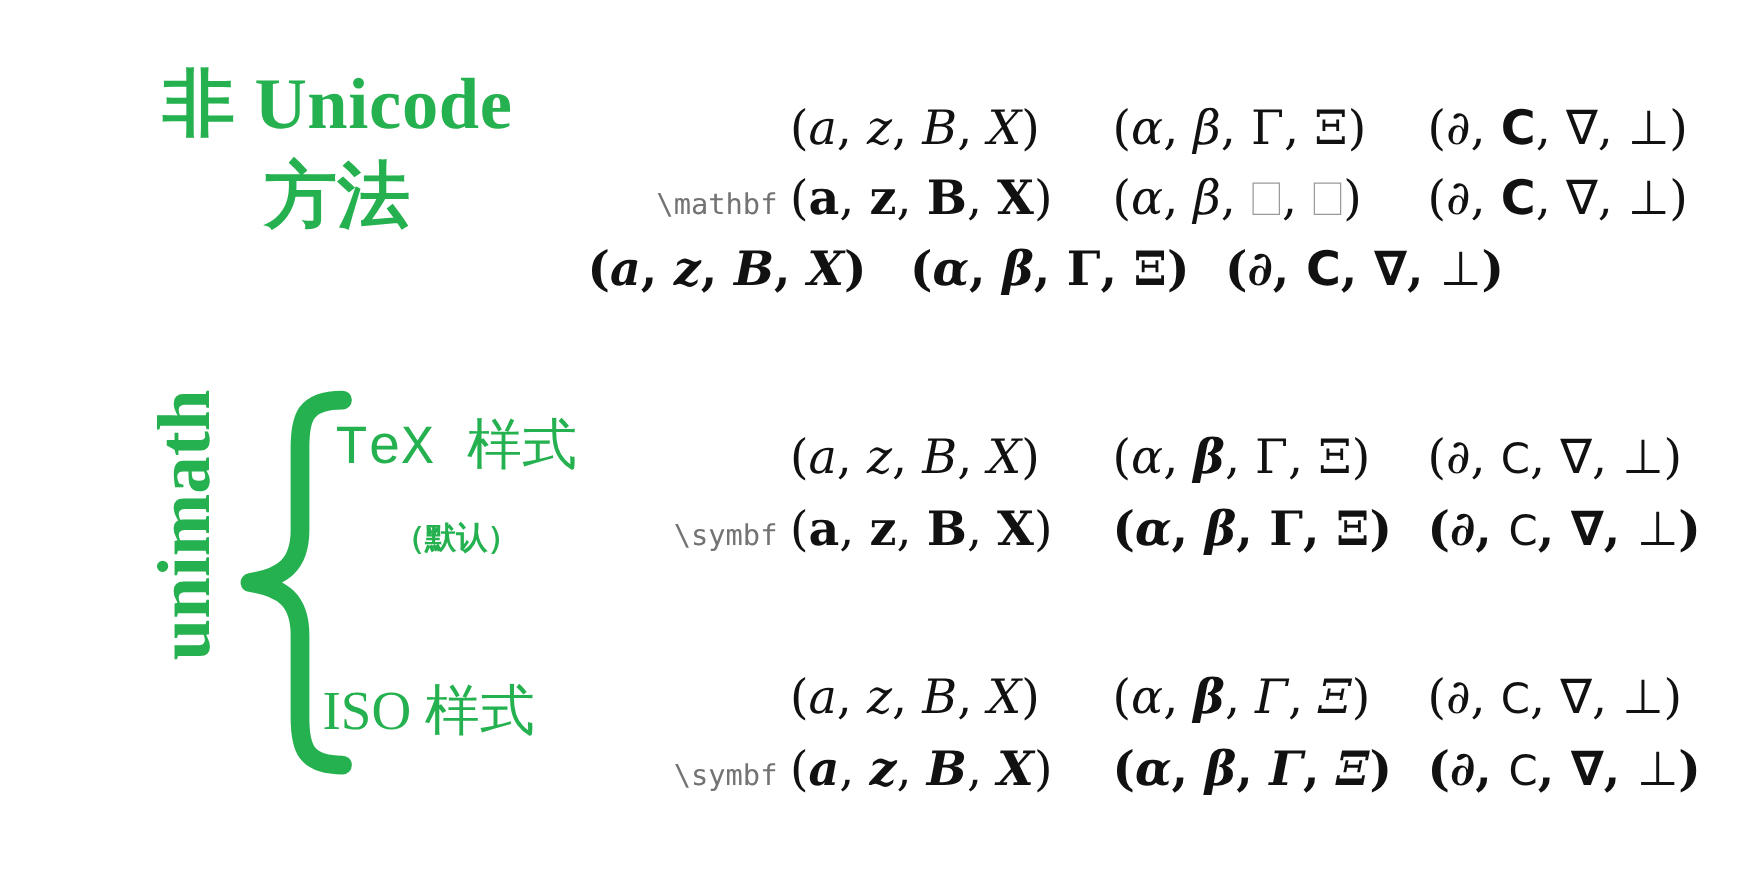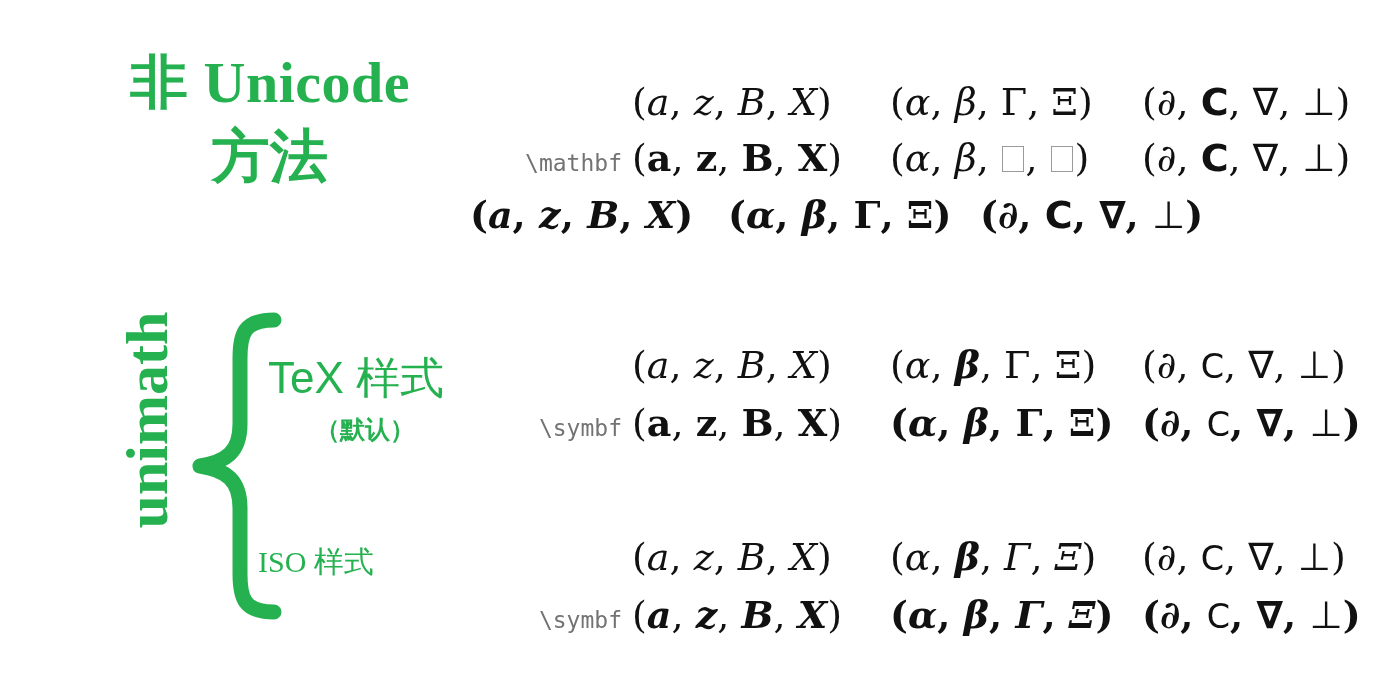--- a/index.html
+++ b/index.html
@@ -56,40 +56,39 @@
     left: 186px;
     top: 312px;
     width: 96px;
     height: 308px;
   }
   #brace svg { display: block; width: 100%; height: 100%; }
 
   #tex-style-label {
     left: 268px;
     top: 336px;
-    font-family: Liberation Sans, sans-serif;
+    font-family: Liberation Mono, monospace;
     font-size: 44px;
     line-height: 1.05;
     white-space: nowrap;
-    margin-top: 19px;
   }
   #tex-style-sub {
     left: 315px;
     top: 396px;
     font-family: "Liberation Serif", serif;
     font-weight: bold;
     font-size: 25px;
     white-space: nowrap;
     margin-top: 17px;
   }
   #iso-style-label {
     left: 258px;
     top: 546px;
     font-family: "Liberation Serif", serif;
-    font-size: 30px;
+    font-size: 44px;
     line-height: 1.05;
     white-space: nowrap;
   }
 
   
   .mrow {
     position: absolute;
     left: 470px;
     width: 900px;
     height: 58px;

